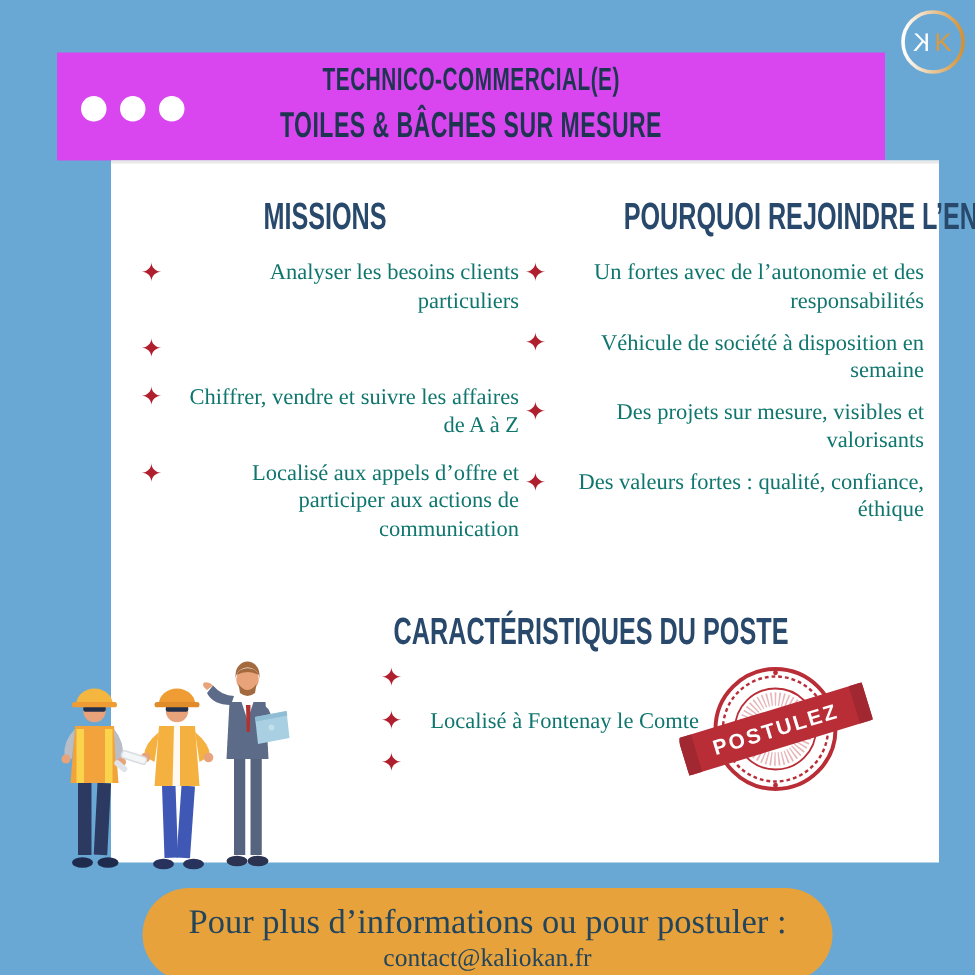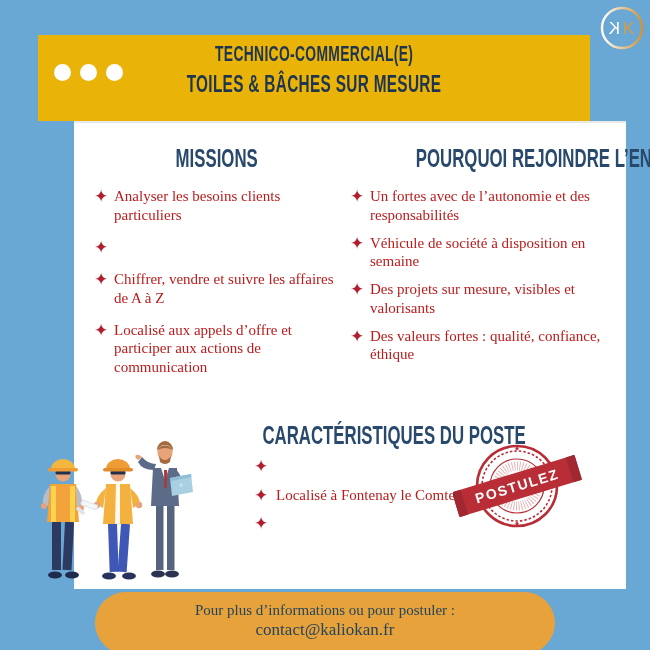--- a/index.html
+++ b/index.html
@@ -7,21 +7,21 @@
   body { font-family:"Liberation Serif", serif; }
   .canvas {
     position:relative; width:650px; height:650px;
     background:#69a8d4; overflow:hidden;
   }
   
   .logo { position:absolute; left:597px; top:3px; width:50px; height:50px; }
   
   .card { position:absolute; left:38px; top:35px; width:552px; height:548px; }
   .band {
-    position:relative; width:100%; height:86px; background:#eab308;
+    position:relative; width:100%; height:72px; background:#d946ef;
   }
   .dots { position:absolute; left:16px; top:29px; display:flex; gap:9px; }
   .dot { width:17px; height:17px; border-radius:50%; background:#ffffff; }
   .band-titles {
     position:absolute; left:0; right:0; top:7px; text-align:center; color:#1d3550;
   }
   .cond {
     display:inline-block; font-family:"Liberation Sans", sans-serif;
     font-weight:700; white-space:nowrap;
   }
@@ -35,36 +35,36 @@
   .sec-h { font-size:24px; color:#28496b; transform:scale(.70,1.05); }
   .h-wrap { text-align:center; margin-bottom:14px; }
   
   .col-left  { position:absolute; left:14px;  top:22px; width:258px; }
   .col-right { position:absolute; left:270px; top:22px; width:272px; }
   .item { display:grid; grid-template-columns:26px 1fr; align-items:start; }
   .col-left  .item { margin-bottom:13px; }
   .col-right .item { margin-bottom:9px; }
   .star { color:#b01f2e; font-size:17px; line-height:1.15; text-align:center;
           font-family:"DejaVu Sans", sans-serif; }
-  .txt { text-align:left; font-size:15px; line-height:1.25; color:#b91c1c; }
+  .txt { text-align:right; font-size:15px; line-height:1.25; color:#0f766e; }
   
   .caract-h { position:absolute; left:132px; top:299px; width:300px; text-align:left; }
   .caract-items { position:absolute; left:172px; top:334px; width:220px; }
   .caract-items .item { grid-template-columns:30px 190px; margin-bottom:9px; }
   
   .people { position:absolute; left:30px; top:436px; width:165px; height:146px; }
   
   .stamp { position:absolute; left:453px; top:432px; width:135px; height:125px; opacity:.95; }
   
   .banner {
     position:absolute; left:95px; top:592px; width:460px; height:62px;
     background:#e8a23b; border-radius:31px; text-align:center;
     color:#23455c; padding-top:10px;
   }
-  .banner .l1 { font-size:15px; }
+  .banner .l1 { font-size:23px; }
   .banner .l2 { font-size:17px; font-weight:400; margin-top:1px; }
 </style>
 </head>
 <body>
 
 <div class="canvas">
 
   <svg class="logo" viewBox="0 0 50 50">
     <defs>
       <linearGradient id="lg" x1="0" y1="0" x2="1" y2="0">

